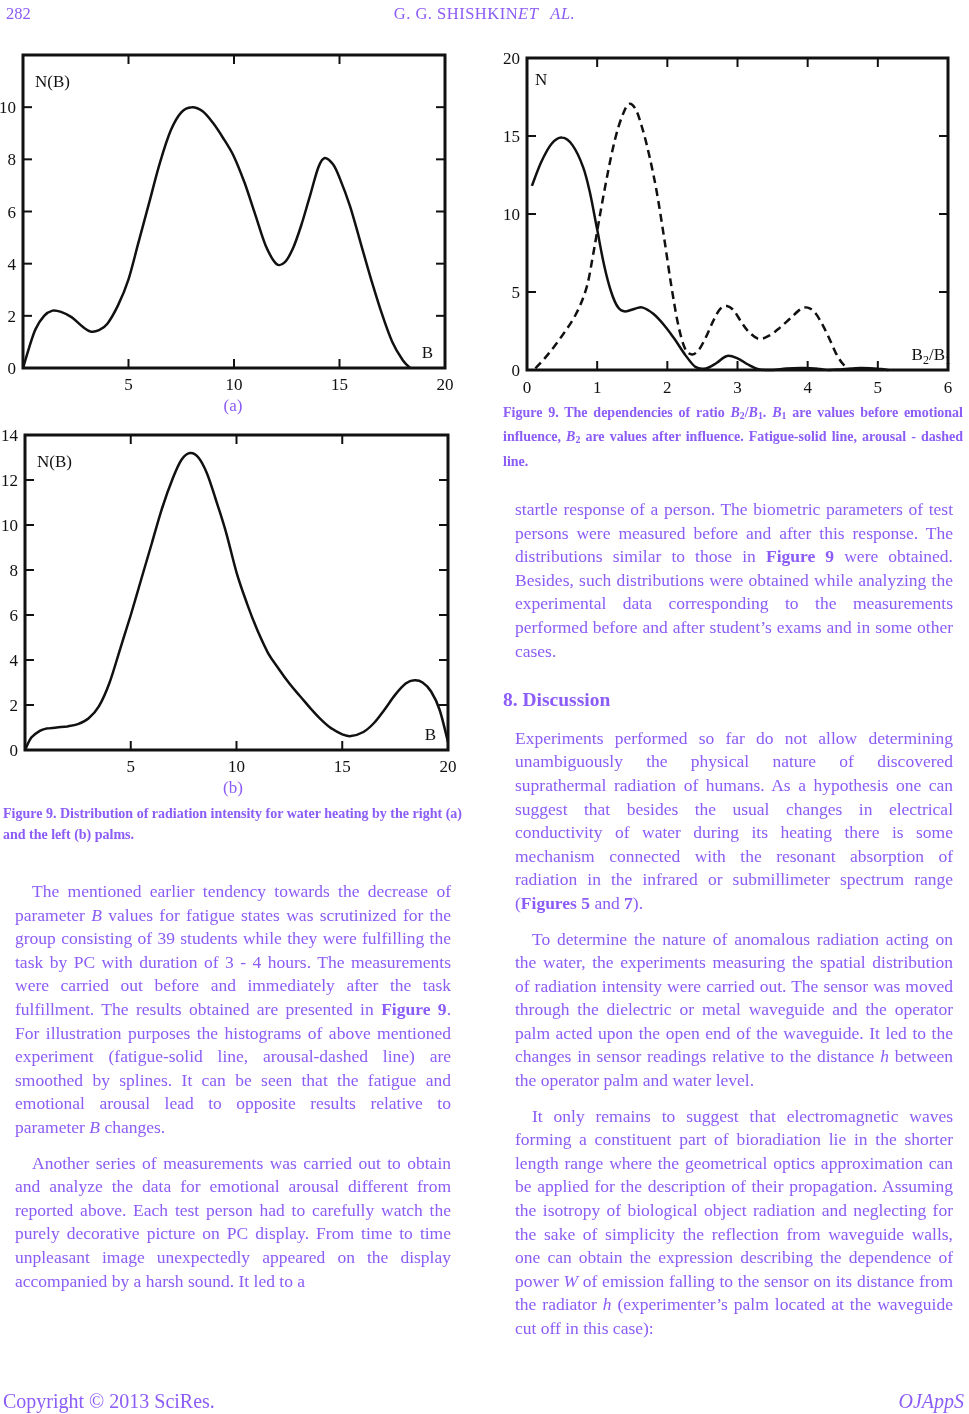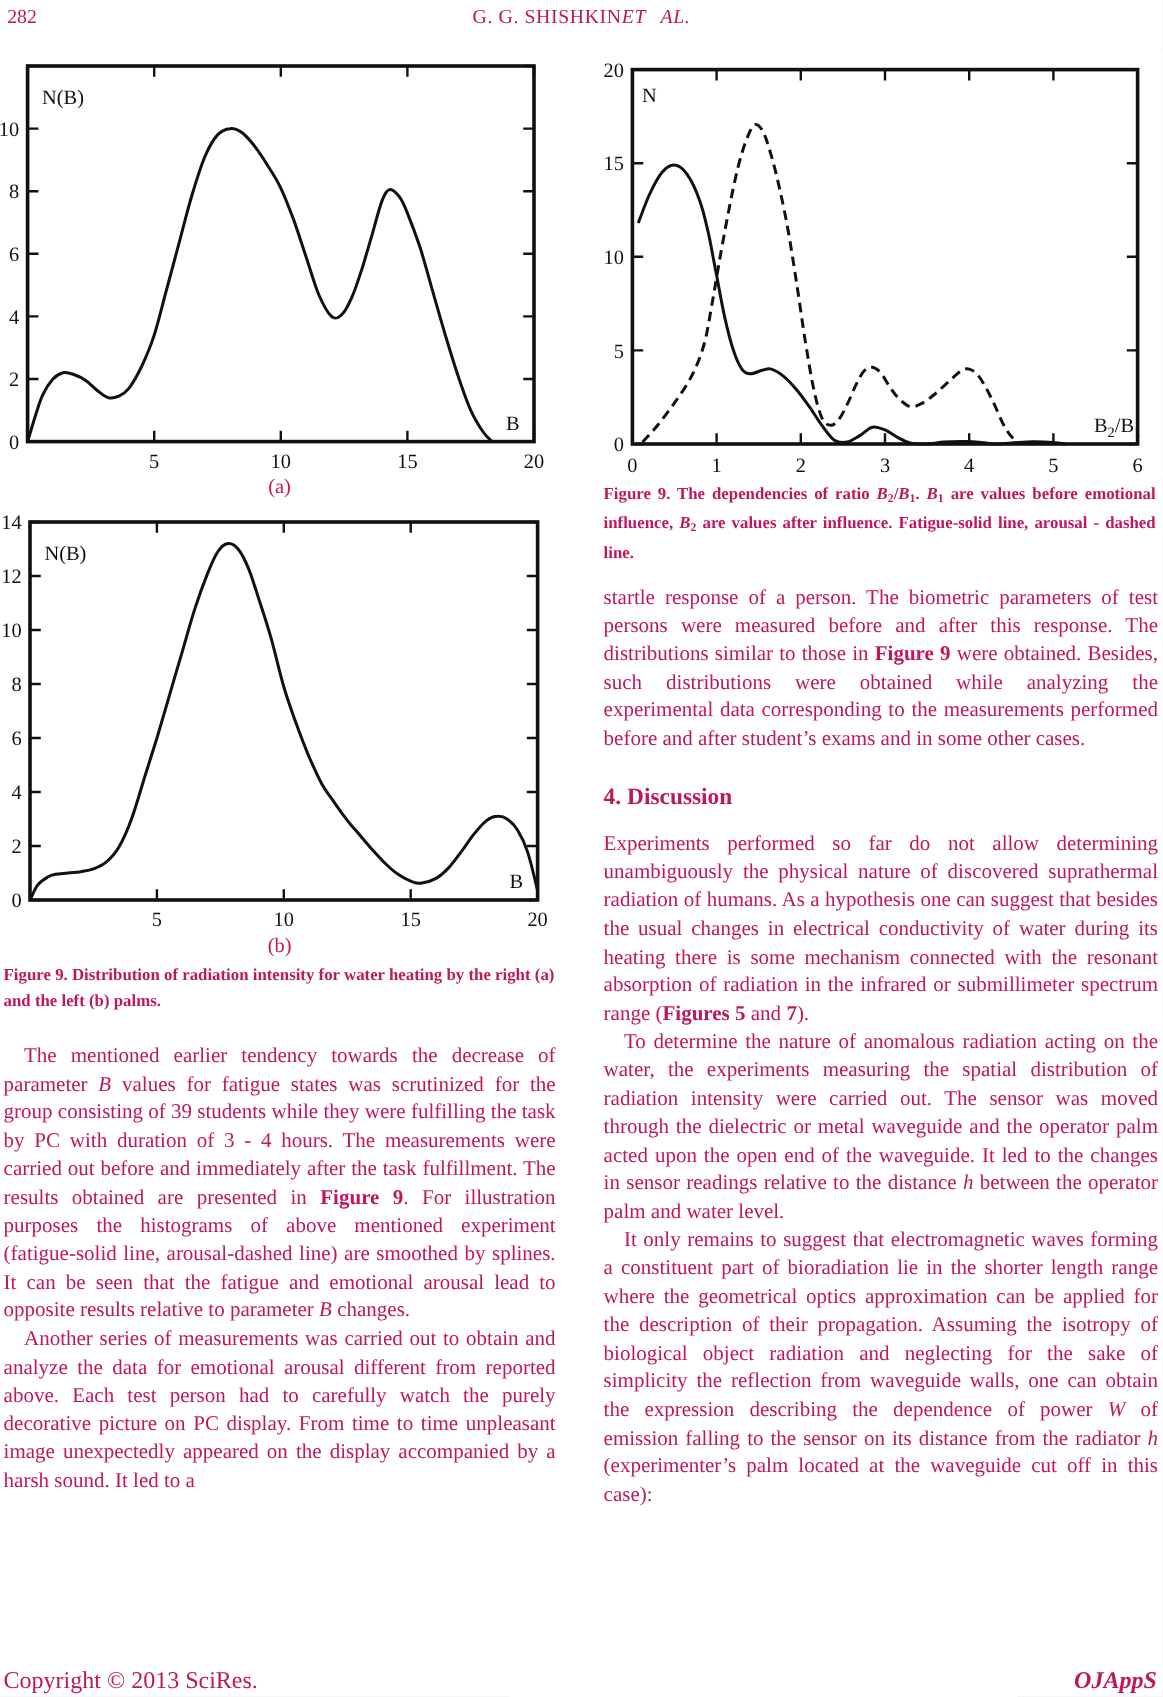--- a/index.html
+++ b/index.html
@@ -2,48 +2,48 @@
 <html><head>
 <meta charset="utf-8">
 <style>
   html,body{margin:0;padding:0;background:#e8e8e8;}
   .page{
     position:relative;
     width:969px;height:1414px;
     margin:0 auto;
     background:#ffffff;
     font-family:"Liberation Serif","DejaVu Serif",serif;
-    color:#be185d;
+    color:#8b5cf6;
     overflow:hidden;
   }
   
   .hdr{position:absolute;top:4px;left:0;width:969px;height:26px;font-size:16.5px;}
   .hdr .pagenum{position:absolute;left:6px;top:0;}
   .hdr .runtitle{position:absolute;left:0;top:0;width:100%;text-align:center;letter-spacing:0.5px;}
   .hdr .etal{font-style:italic;margin-left:0;word-spacing:8px;}
   
   svg.chart{position:absolute;background:#fff;}
   .panel-label{position:absolute;text-align:center;font-size:17px;}
   
   .figcap{position:absolute;font-weight:bold;font-size:14px;line-height:21px;text-align:justify;}
   
   .col{position:absolute;font-size:17.5px;line-height:23.6px;text-align:justify;}
-  .col p{margin:0;padding:0;}
+  .col p{margin:12px;padding:0;}
   .col p.indent{text-indent:17px;}
   .b{font-weight:bold;}
   .i{font-style:italic;}
   .sub{font-size:70%;vertical-align:-0.25em;}
   h2.discussion{
     font-size:19.5px;font-weight:bold;margin:25px 0 15px 0;
     font-family:"Liberation Serif","DejaVu Serif",serif;
   }
   
   .ftr{position:absolute;top:1390px;left:0;width:969px;height:22px;font-size:20px;}
   .ftr .copy{position:absolute;left:3px;top:0;}
-  .ftr .journal{position:absolute;right:5px;top:0;font-weight:bold;font-style:italic;}
+  .ftr .journal{position:absolute;right:5px;top:0;font-weight:normal;font-style:italic;}
 </style>
 </head>
 <body>
 
 <div class="page">
 
   <div class="hdr">
     <span class="pagenum">282</span>
     <span class="runtitle"><span>G. G. SHISHKIN</span><span class="etal">ET  AL.</span></span>
   </div>
@@ -184,21 +184,21 @@
     <div>
         <p class="indent"><span>The mentioned earlier tendency towards the decrease of parameter </span><span class="i">B</span><span> values for fatigue states was scrutinized for the group consisting of 39 students while they were fulfilling the task by PC with duration of 3 - 4 hours. The measurements were carried out before and immediately after the task fulfillment. The results obtained are presented in </span><span class="b">Figure 9</span><span>. For illustration purposes the histograms of above mentioned experiment (fatigue-solid line, arousal-dashed line) are smoothed by splines. It can be seen that the fatigue and emotional arousal lead to opposite results relative to parameter </span><span class="i">B</span><span> changes.</span></p>
         <p class="indent"><span>Another series of measurements was carried out to obtain and analyze the data for emotional arousal different from reported above. Each test person had to carefully watch the purely decorative picture on PC display. From time to time unpleasant image unexpectedly appeared on the display accompanied by a harsh sound. It led to a</span></p>
       </div>
   </div>
 
   <div class="col" style="left:503px;top:486px;width:462px;">
     <div>
         <p><span>startle response of a person. The biometric parameters of test persons were measured before and after this response. The distributions similar to those in </span><span class="b">Figure 9</span><span> were obtained. Besides, such distributions were obtained while analyzing the experimental data corresponding to the measurements performed before and after student’s exams and in some other cases.</span></p>
       </div>
-    <h2 class="discussion">4. Discussion</h2>
+    <h2 class="discussion">8. Discussion</h2>
     <div>
         <p><span>Experiments performed so far do not allow determining unambiguously the physical nature of discovered suprathermal radiation of humans. As a hypothesis one can suggest that besides the usual changes in electrical conductivity of water during its heating there is some mechanism connected with the resonant absorption of radiation in the infrared or submillimeter spectrum range (</span><span class="b">Figures 5</span><span> and </span><span class="b">7</span><span>).</span></p>
         <p class="indent"><span>To determine the nature of anomalous radiation acting on the water, the experiments measuring the spatial distribution of radiation intensity were carried out. The sensor was moved through the dielectric or metal waveguide and the operator palm acted upon the open end of the waveguide. It led to the changes in sensor readings relative to the distance </span><span class="i">h</span><span> between the operator palm and water level.</span></p>
         <p class="indent"><span>It only remains to suggest that electromagnetic waves forming a constituent part of bioradiation lie in the shorter length range where the geometrical optics approximation can be applied for the description of their propagation. Assuming the isotropy of biological object radiation and neglecting for the sake of simplicity the reflection from waveguide walls, one can obtain the expression describing the dependence of power </span><span class="i">W</span><span> of emission falling to the sensor on its distance from the radiator </span><span class="i">h</span><span> (experimenter’s palm located at the waveguide cut off in this case):</span></p>
       </div>
   </div>
 
   <div class="ftr">
     <span class="copy">Copyright © 2013 SciRes.</span>
     <span class="journal">OJAppS</span>

